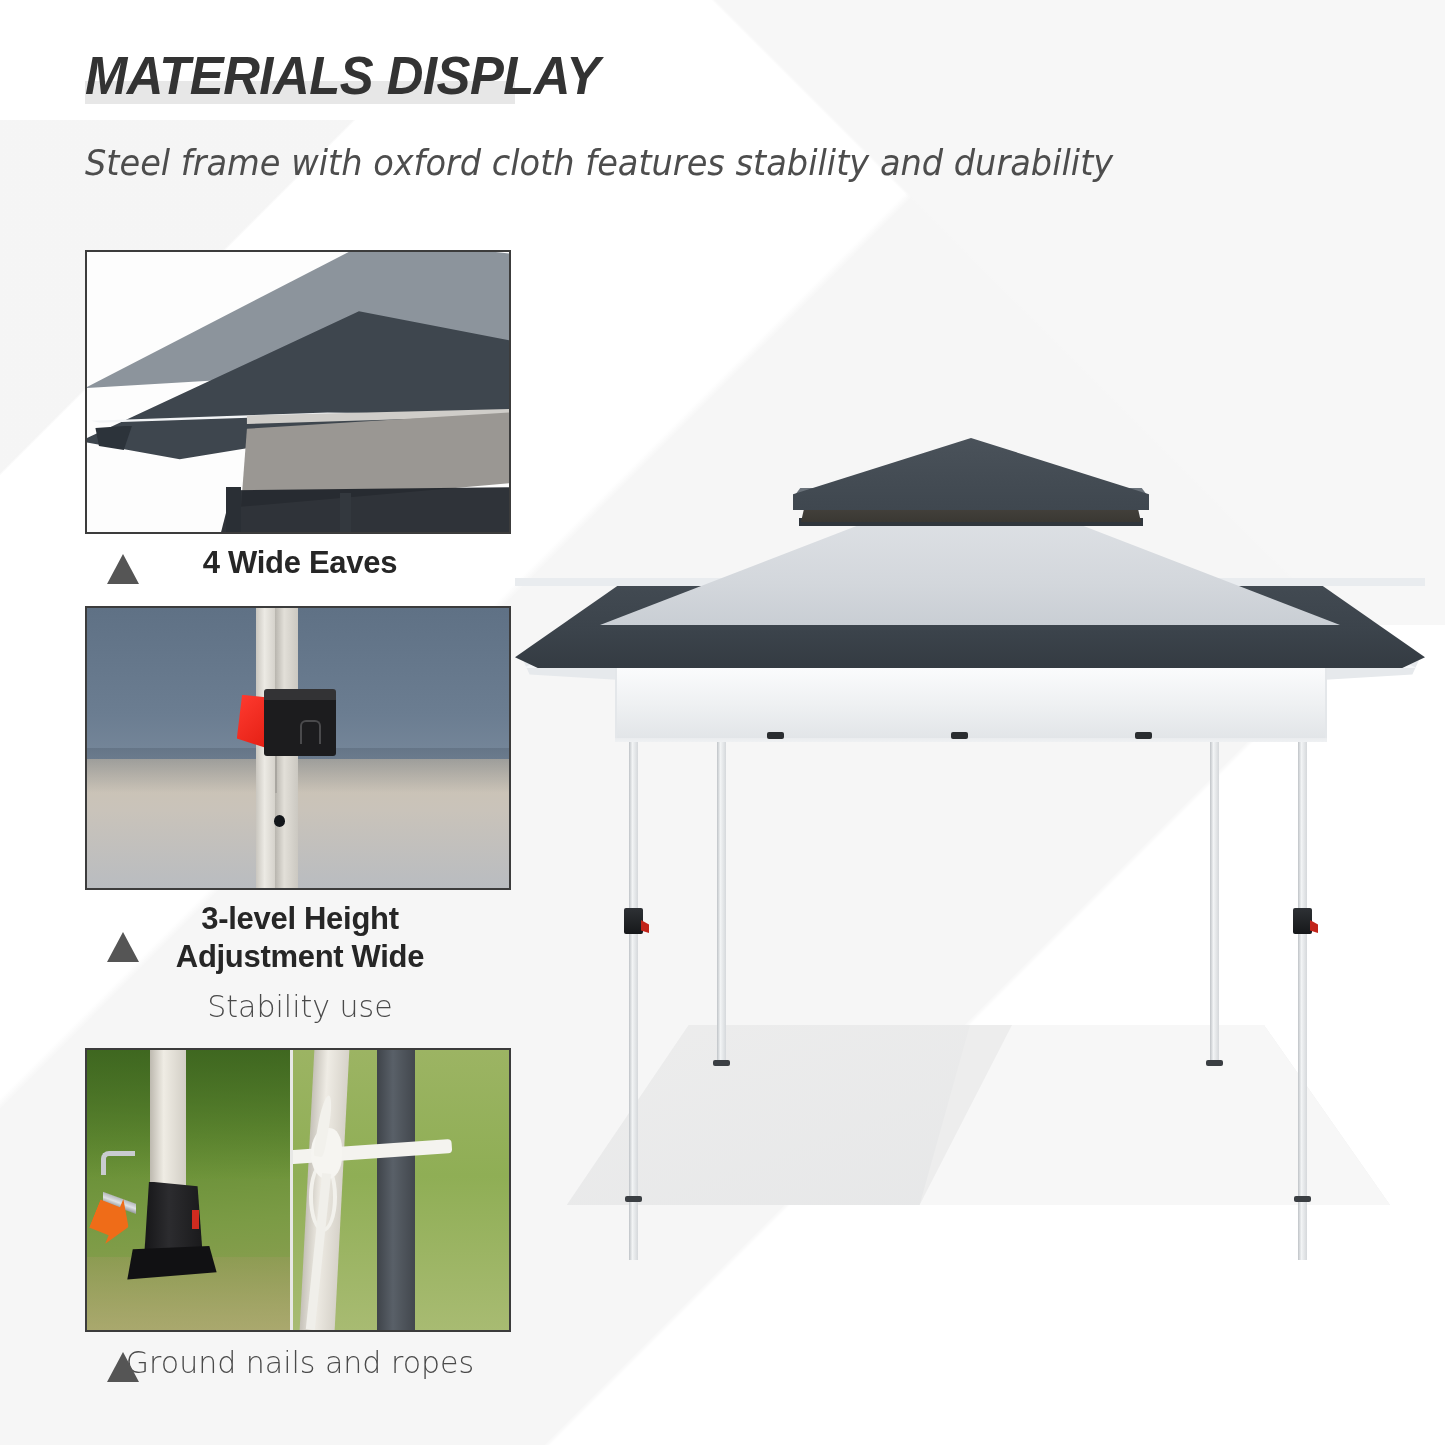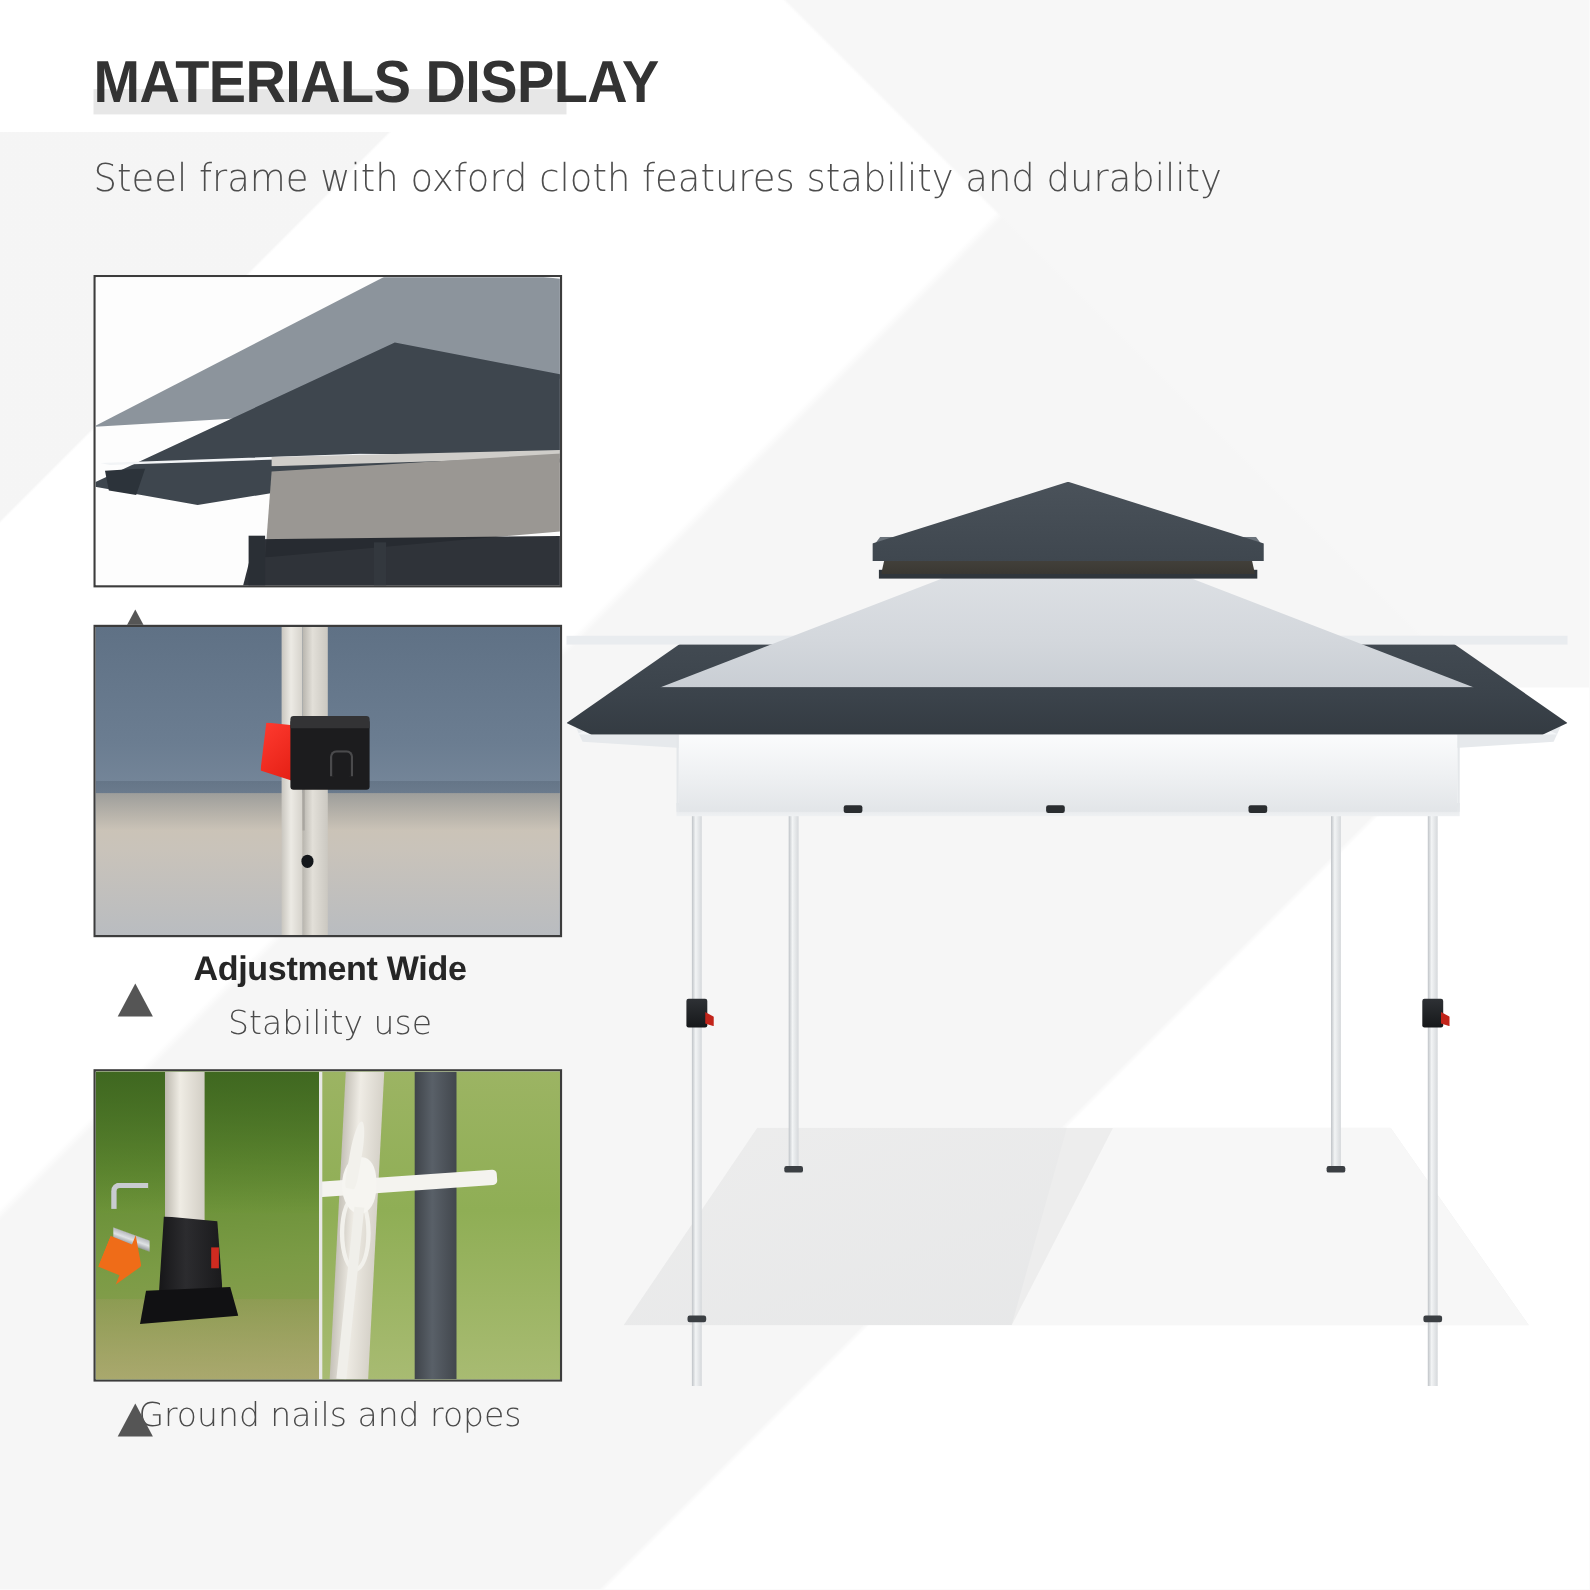--- a/index.html
+++ b/index.html
@@ -50,20 +50,21 @@
     width: 420px; height: 420px;
     background: linear-gradient(135deg, rgba(244,244,244,0.9) 0%, rgba(244,244,244,0.9) 42%, rgba(255,255,255,0) 42.4%);
   }
 
   
   .header {
     position: absolute;
     top: 44px;
     left: 85px;
     width: 1120px;
+    font-style: italic;
   }
   .title-wrap {
     position: relative;
     display: inline-block;
   }
   .title-hl {
     position: absolute;
     left: 0;
     bottom: 2px;
     width: 430px;
@@ -523,20 +524,21 @@
           <div class="p1-tip"></div>
           <div class="p1-valance-hl"></div>
           <div class="p1-valance"></div>
           <div class="p1-shadow-under"></div>
           <div class="p1-post-a"></div>
           <div class="p1-post-b"></div>
         </div>
       </div>
       <div class="caption">
         <div class="bullet-tri" style="top:20px;"></div>
+        <p class="cap-title">4 Wide Eaves</p>
       </div>
     </div>
 
     <div class="feature" style="margin-top:24px;">
       <div class="thumb">
         <div class="p2">
           <div class="p2-wall"></div>
           <div class="p2-ground"></div>
           <div class="p2-ground-shadow"></div>
           <div class="p2-pole-back"></div>
@@ -544,20 +546,21 @@
           <div class="p2-pole-seam"></div>
           <div class="p2-lever"></div>
           <div class="p2-lock-body"></div>
           <div class="p2-lock-top"></div>
           <div class="p2-lock-glyph"></div>
           <div class="p2-hole"></div>
         </div>
       </div>
       <div class="caption">
         <div class="bullet-tri" style="top:42px;"></div>
+        <p class="cap-title">3-level Height</p>
         <p class="cap-title">Adjustment Wide</p>
         <p class="cap-sub" style="margin-top:12px;">Stability use</p>
       </div>
     </div>
 
     <div class="feature" style="margin-top:22px;">
       <div class="thumb">
         <div class="p3">
           <div class="p3-left">
             <div class="p3-grass-blur"></div>

